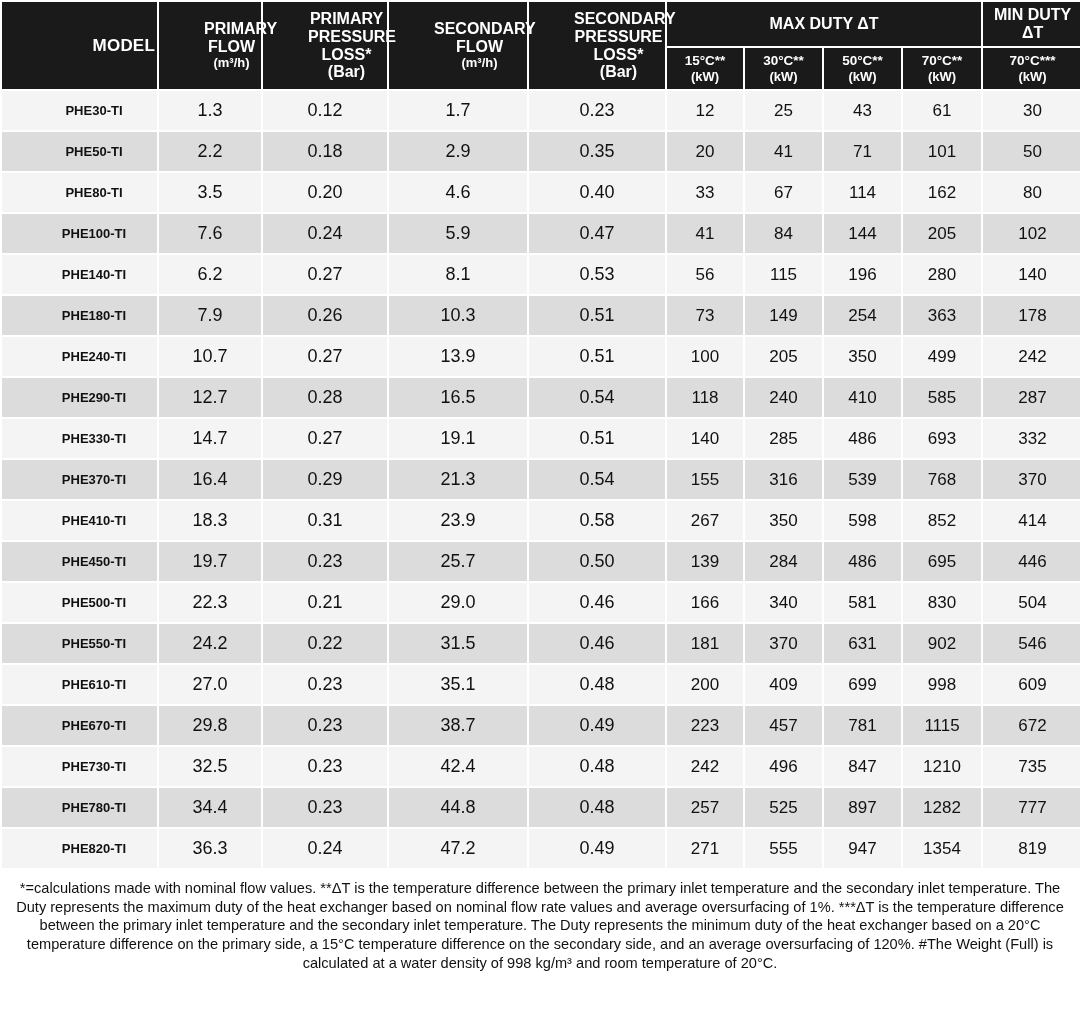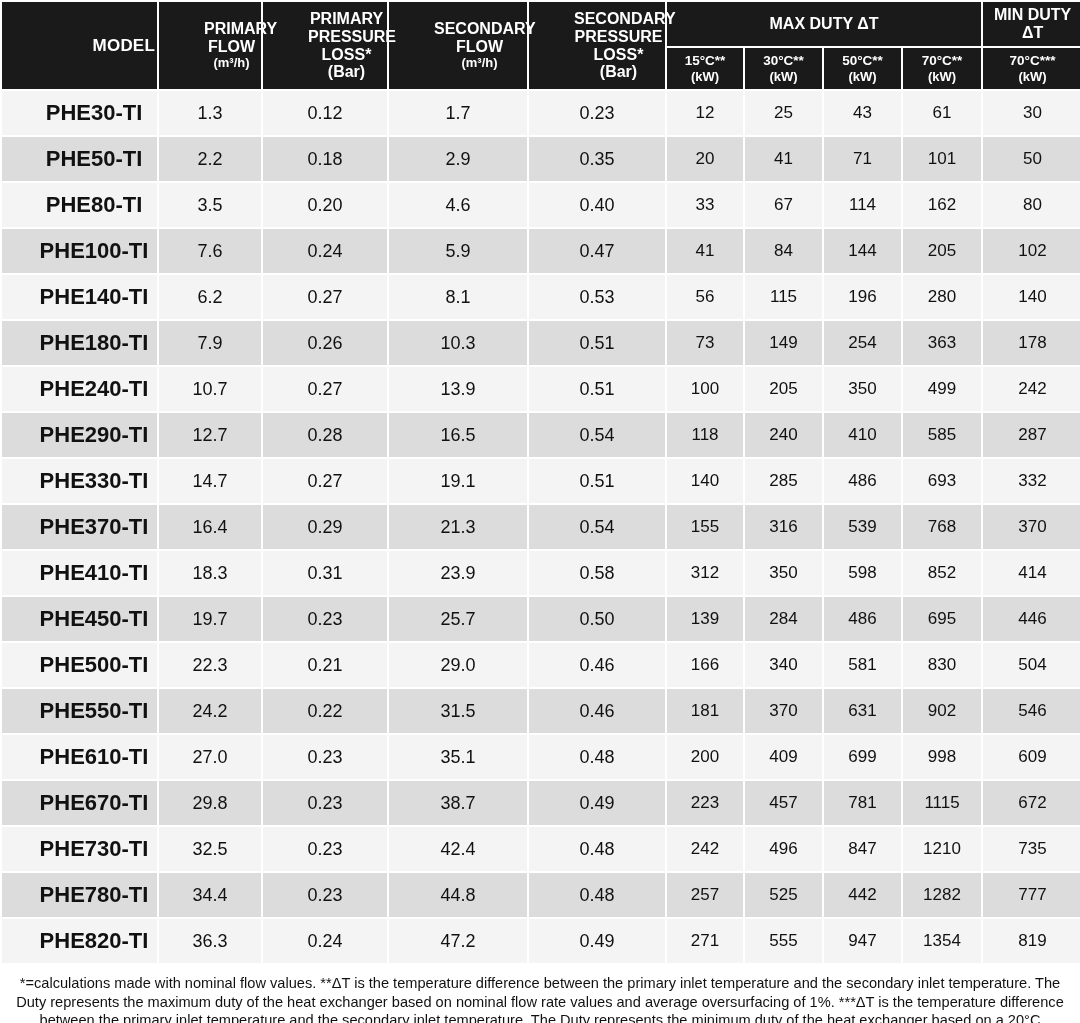--- a/index.html
+++ b/index.html
@@ -65,21 +65,21 @@
     font-size: 18px;
     padding: 9px 2px;
     background: #f4f4f4;
     color: #111;
   }
   tbody tr.alt td {
     background: #dcdcdc;
   }
   tbody td.model {
     font-weight: bold;
-    font-size: 22px;
+    font-size: 13px;
     text-align: center;
     padding-left: 31px;
   }
   tbody td.duty {
     font-size: 17px;
   }
   
   .footnote {
     font-size: 14.6px;
     line-height: 1.28;
@@ -264,21 +264,21 @@
           <td class="duty">539</td>
           <td class="duty">768</td>
           <td class="duty">370</td>
         </tr>
         <tr>
           <td class="model">PHE410-TI</td>
           <td>18.3</td>
           <td>0.31</td>
           <td>23.9</td>
           <td>0.58</td>
-          <td class="duty">312</td>
+          <td class="duty">267</td>
           <td class="duty">350</td>
           <td class="duty">598</td>
           <td class="duty">852</td>
           <td class="duty">414</td>
         </tr>
         <tr class="alt">
           <td class="model">PHE450-TI</td>
           <td>19.7</td>
           <td>0.23</td>
           <td>25.7</td>
@@ -350,21 +350,21 @@
           <td class="duty">735</td>
         </tr>
         <tr class="alt">
           <td class="model">PHE780-TI</td>
           <td>34.4</td>
           <td>0.23</td>
           <td>44.8</td>
           <td>0.48</td>
           <td class="duty">257</td>
           <td class="duty">525</td>
-          <td class="duty">442</td>
+          <td class="duty">897</td>
           <td class="duty">1282</td>
           <td class="duty">777</td>
         </tr>
         <tr>
           <td class="model">PHE820-TI</td>
           <td>36.3</td>
           <td>0.24</td>
           <td>47.2</td>
           <td>0.49</td>
           <td class="duty">271</td>

